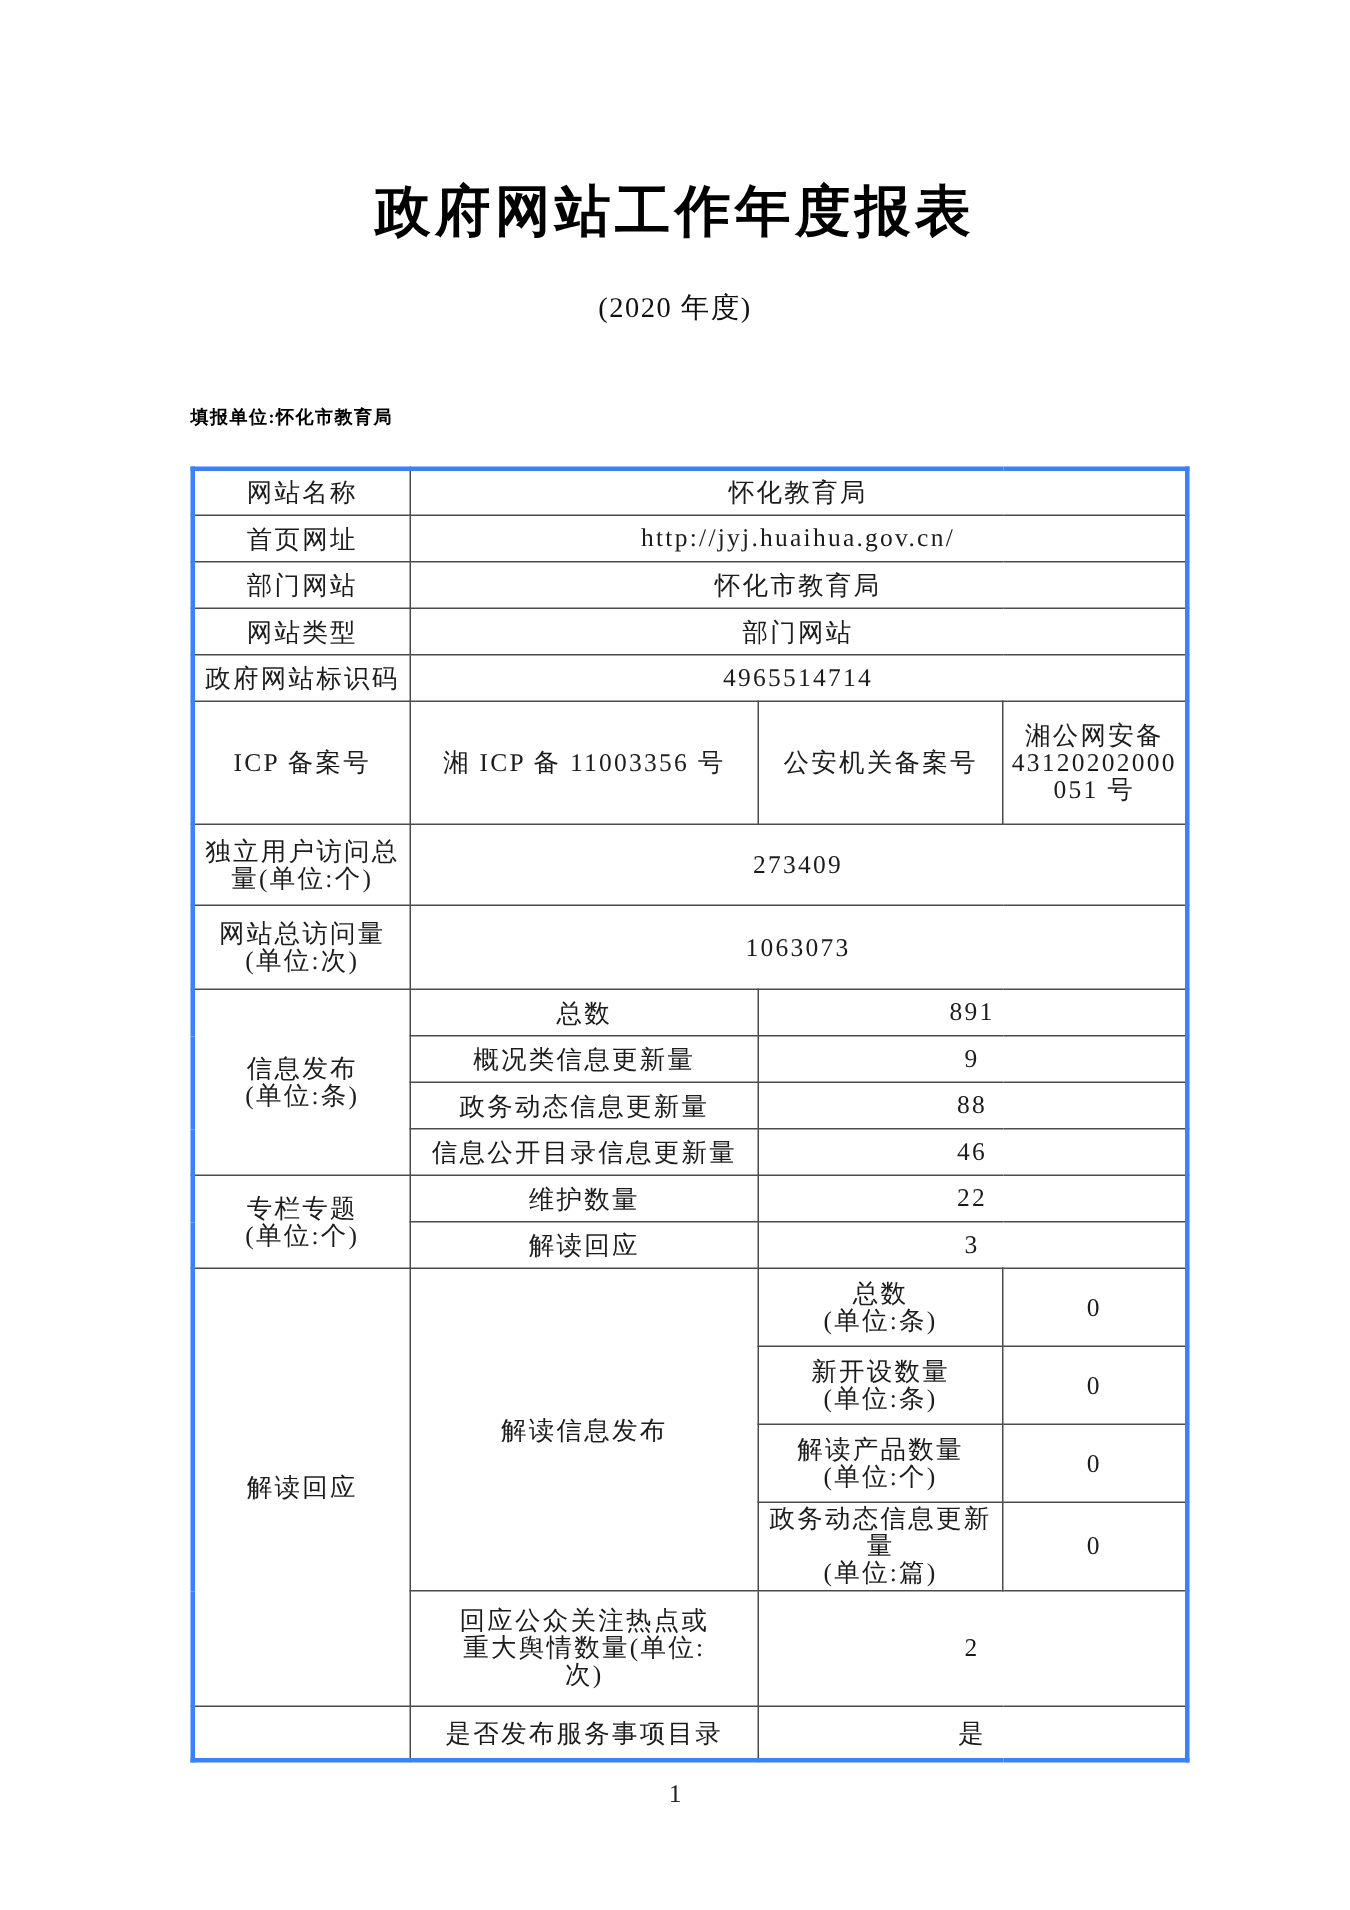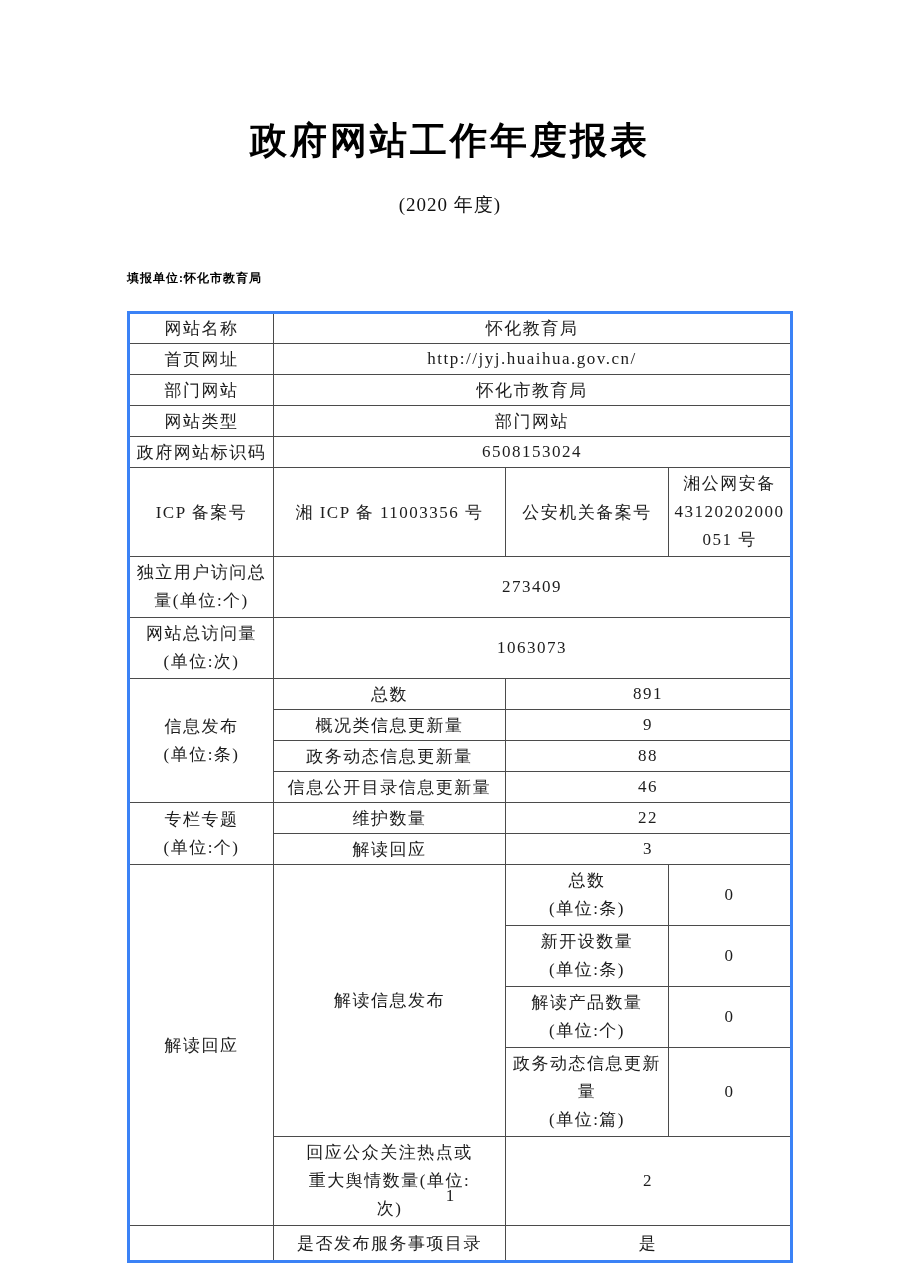--- a/index.html
+++ b/index.html
@@ -35,21 +35,21 @@
     padding:2px 5px; color:#1c1c1c;
     overflow:hidden;
   }
   .r31 { height:31px; }
   .r82 { height:82px; }
   .r54 { height:54px; }
   .r56 { height:56px; }
   .r52 { height:52px; }
   .r77 { height:77px; }
   .r36 { height:36px; }
-  .ml  { white-space:pre-line; line-height:28px; }
+  .ml  { white-space:pre-line; line-height:18px; }
   .left { text-align:left; padding-left:6px; }
   .latin { letter-spacing:2px; }
   .page-number {
     position:absolute; top:1186px; left:0; width:100%;
     text-align:center; font-size:17px; color:#222;
   }
 </style>
 </head>
 <body>
 
@@ -79,21 +79,21 @@
     <tr class="r31">
       <td>部门网站</td>
       <td colspan="3">怀化市教育局</td>
     </tr>
     <tr class="r31">
       <td>网站类型</td>
       <td colspan="3">部门网站</td>
     </tr>
     <tr class="r31">
       <td>政府网站标识码</td>
-      <td colspan="3">6508153024</td>
+      <td colspan="3">4965514714</td>
     </tr>
 
     <tr class="r82">
       <td>ICP 备案号</td>
       <td>湘 ICP 备 11003356 号</td>
       <td>公安机关备案号</td>
       <td class="ml">湘公网安备
 43120202000
 051 号</td>
     </tr>

